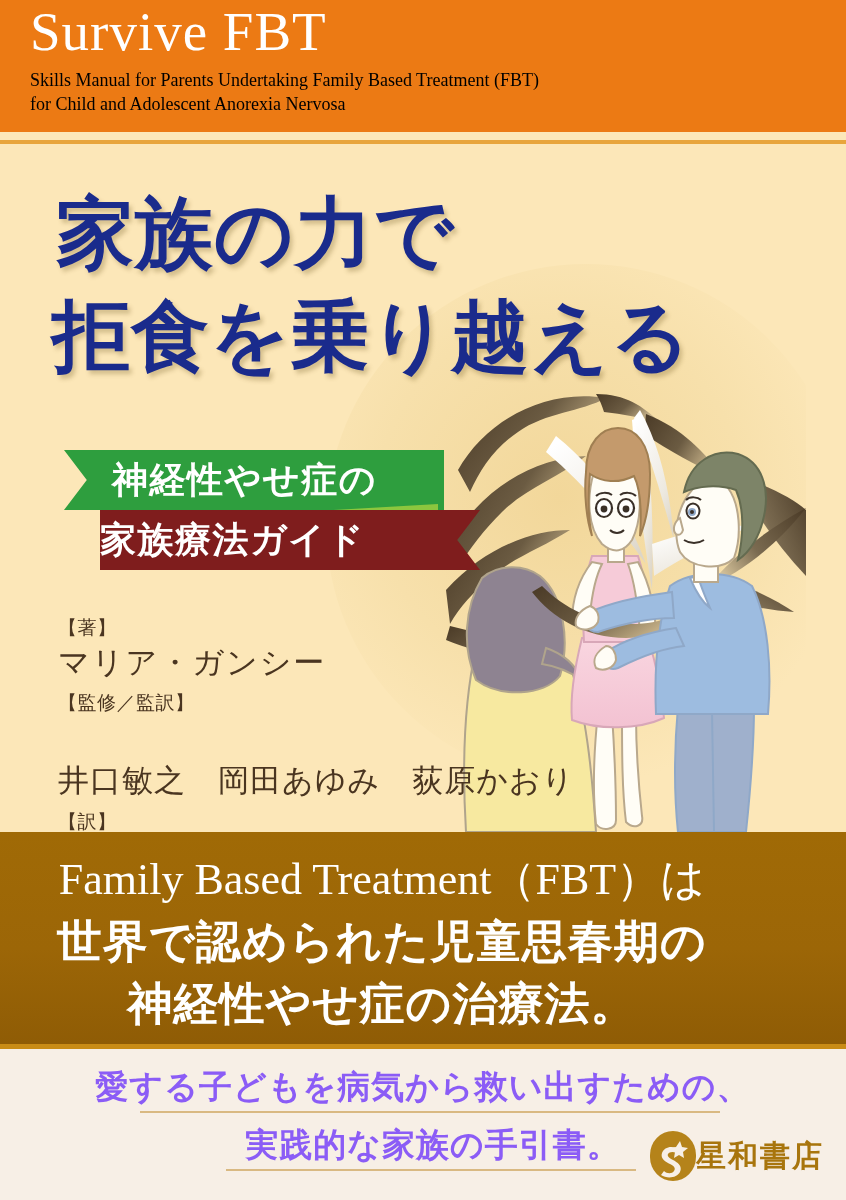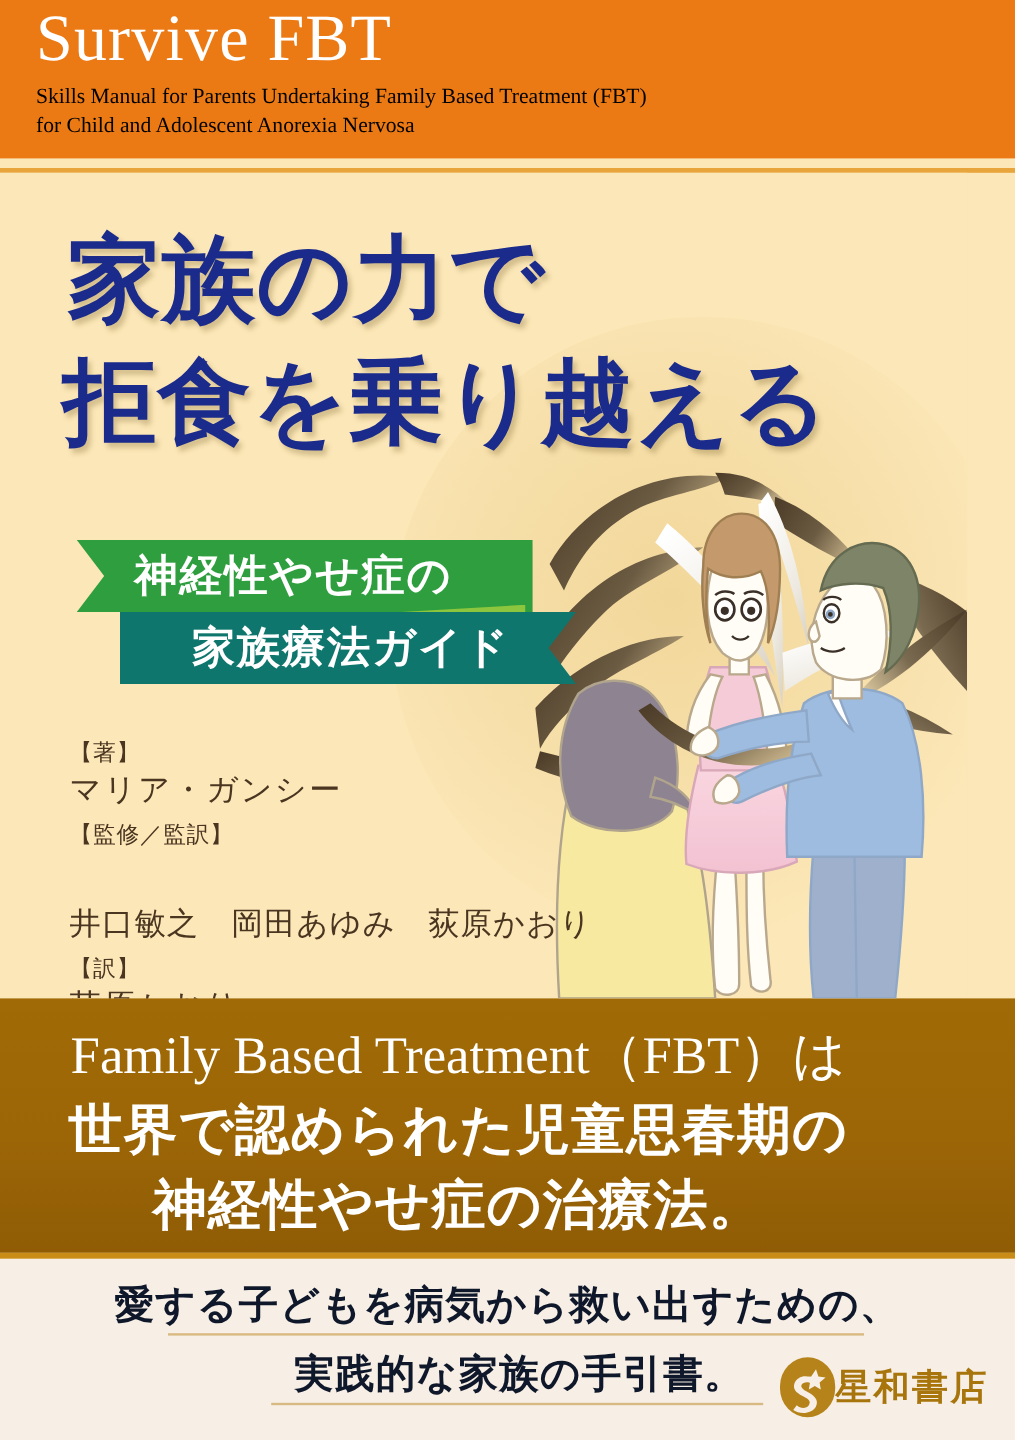--- a/index.html
+++ b/index.html
@@ -132,44 +132,43 @@
     width: 278px;
     height: 16px;
     background: #8CC63E;
     clip-path: polygon(0 100%, 100% 0, 100% 100%);
   }
   .ribbon-2 {
     left: 100px;
     top: 66px;
     width: 380px;
     height: 60px;
-    background: #0f766e;
+    background: #7f1d1d;
     
     clip-path: polygon(0 0, 100% 0, 94% 50%, 100% 100%, 0 100%);
-    padding-left: 60px;
     box-sizing: border-box;
     box-shadow: 0 3px 5px rgba(120,95,40,0.28);
   }
 
   
   .credits {
     position: absolute;
     left: 58px;
     top: 470px;
     z-index: 7;
     color: #4A3520;
     font-family: "DejaVu Sans", "Liberation Sans", sans-serif;
   }
   .credit-role {
     font-size: 19px;
     line-height: 1.45;
     letter-spacing: 0.5px;
   }
   .credit-name {
-    font-size: 26px;
+    font-size: 31px;
     line-height: 1.35;
     letter-spacing: 2px;
     margin-bottom: 6px;
     white-space: nowrap;
   }
   .credit-name.wide { letter-spacing: 1px; margin-top: 43px; }
 
   
   .illustration {
     position: absolute;
@@ -232,21 +231,21 @@
     width: 846px;
     height: 151px;
     background: #F7EFE6;
     overflow: hidden;
   }
   .footer-line {
     position: absolute;
     left: 0;
     width: 846px;
     text-align: center;
-    color: #0f172a;
+    color: #8b5cf6;
     font-family: "DejaVu Sans", "Liberation Sans", sans-serif;
     font-weight: bold;
     font-size: 33px;
     letter-spacing: 1px;
     white-space: nowrap;
   }
   .footer-line-1 { top: 16px; }
   .footer-line-2 { top: 74px; margin-left: 10px; }
   .footer-rule {
     position: absolute;

